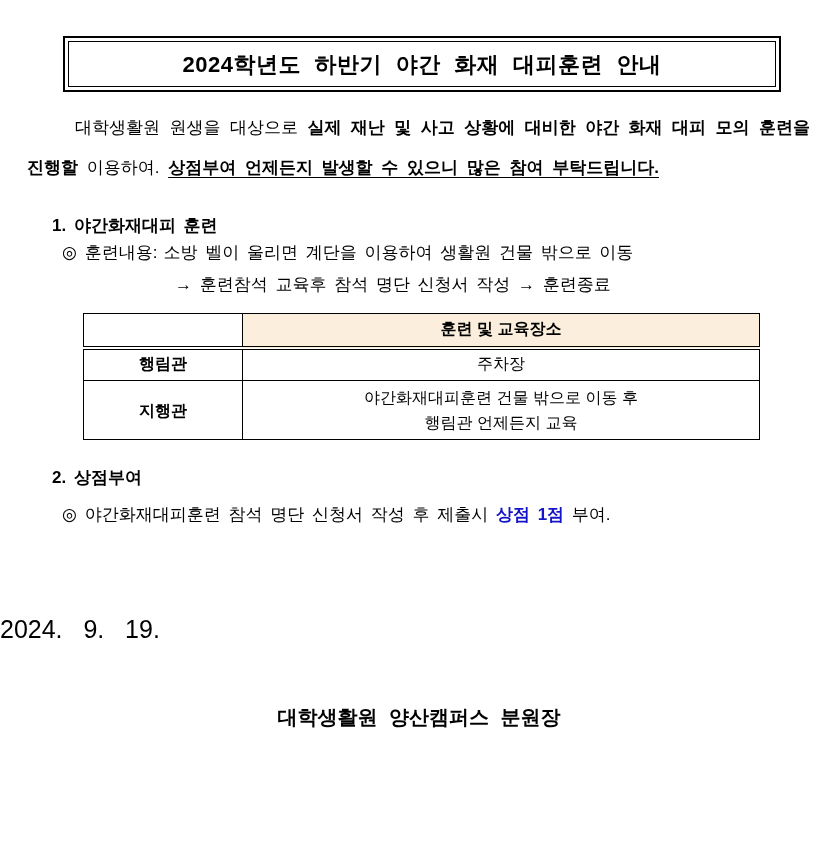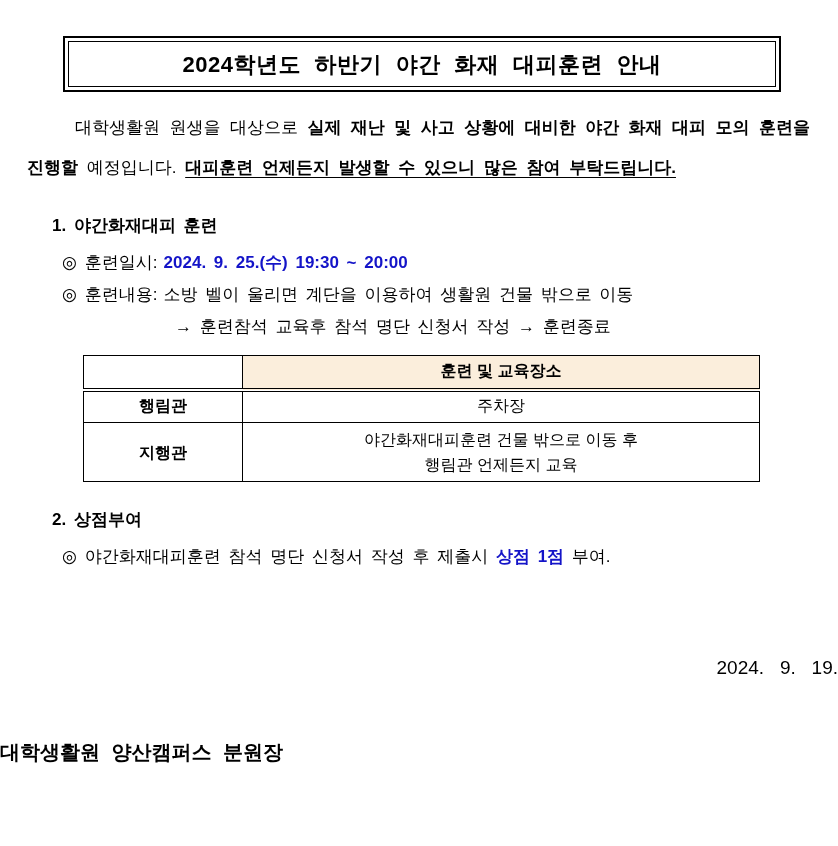--- a/index.html
+++ b/index.html
@@ -91,49 +91,47 @@
     font-weight: bold;
   }
   tr.row1 td { height: 33px; }
   tr.row2 td { height: 58px; line-height: 25px; }
   td.name-cell { font-weight: bold; }
   
   .section2-line { margin-top: 12px; }
   
   .doc-date {
     margin-top: 84px;
-    text-align: right;
-    font-size: 19px;
+    text-align: left;
+    font-size: 25px;
     white-space: pre;
   }
   .doc-footer {
     margin-top: 60px;
+    text-align: center;
     font-size: 20px;
     font-weight: bold;
     word-spacing: 6px;
   }
 </style>
 </head>
 <body>
 
 <div class="page">
 
   <div class="title-box-outer">
     <div class="title-box-inner">
       <span class="title-text">2024학년도 하반기 야간 화재 대피훈련 안내</span>
     </div>
   </div>
 
-  <p class="intro"><span>대학생활원 원생을 대상으로 </span><span class="b">실제 재난 및 사고 상황에 대비한 야간 화재 대피 모의 훈련을 진행할</span><span> 예정입니다. </span><span class="bu">대피훈련 언제든지 발생할 수 있으니 많은 참여 부탁드립니다.</span></p>
+  <p class="intro"><span>대학생활원 원생을 대상으로 </span><span class="b">실제 재난 및 사고 상황에 대비한 야간 화재 대피 모의 훈련을 진행할</span><span> 이용하여. </span><span class="bu">상점부여 언제든지 발생할 수 있으니 많은 참여 부탁드립니다.</span></p>
 
   <div class="section-heading">1. 야간화재대피 훈련</div>
 
-  <div class="line first">
-    <span class="bullet">◎</span><span>훈련일시:</span><span class="blue val">2024. 9. 25.(수) 19:30 ~ 20:00</span>
-  </div>
 
   <div class="line">
     <span class="bullet">◎</span><span>훈련내용:</span><span class="val">소방 벨이 울리면 계단을 이용하여 생활원 건물 밖으로 이동</span>
   </div>
   <div class="line cont">→ 훈련참석 교육후 참석 명단 신청서 작성 → 훈련종료</div>
 
 
   <table class="place-table">
     <colgroup>
         <col class="c1">

